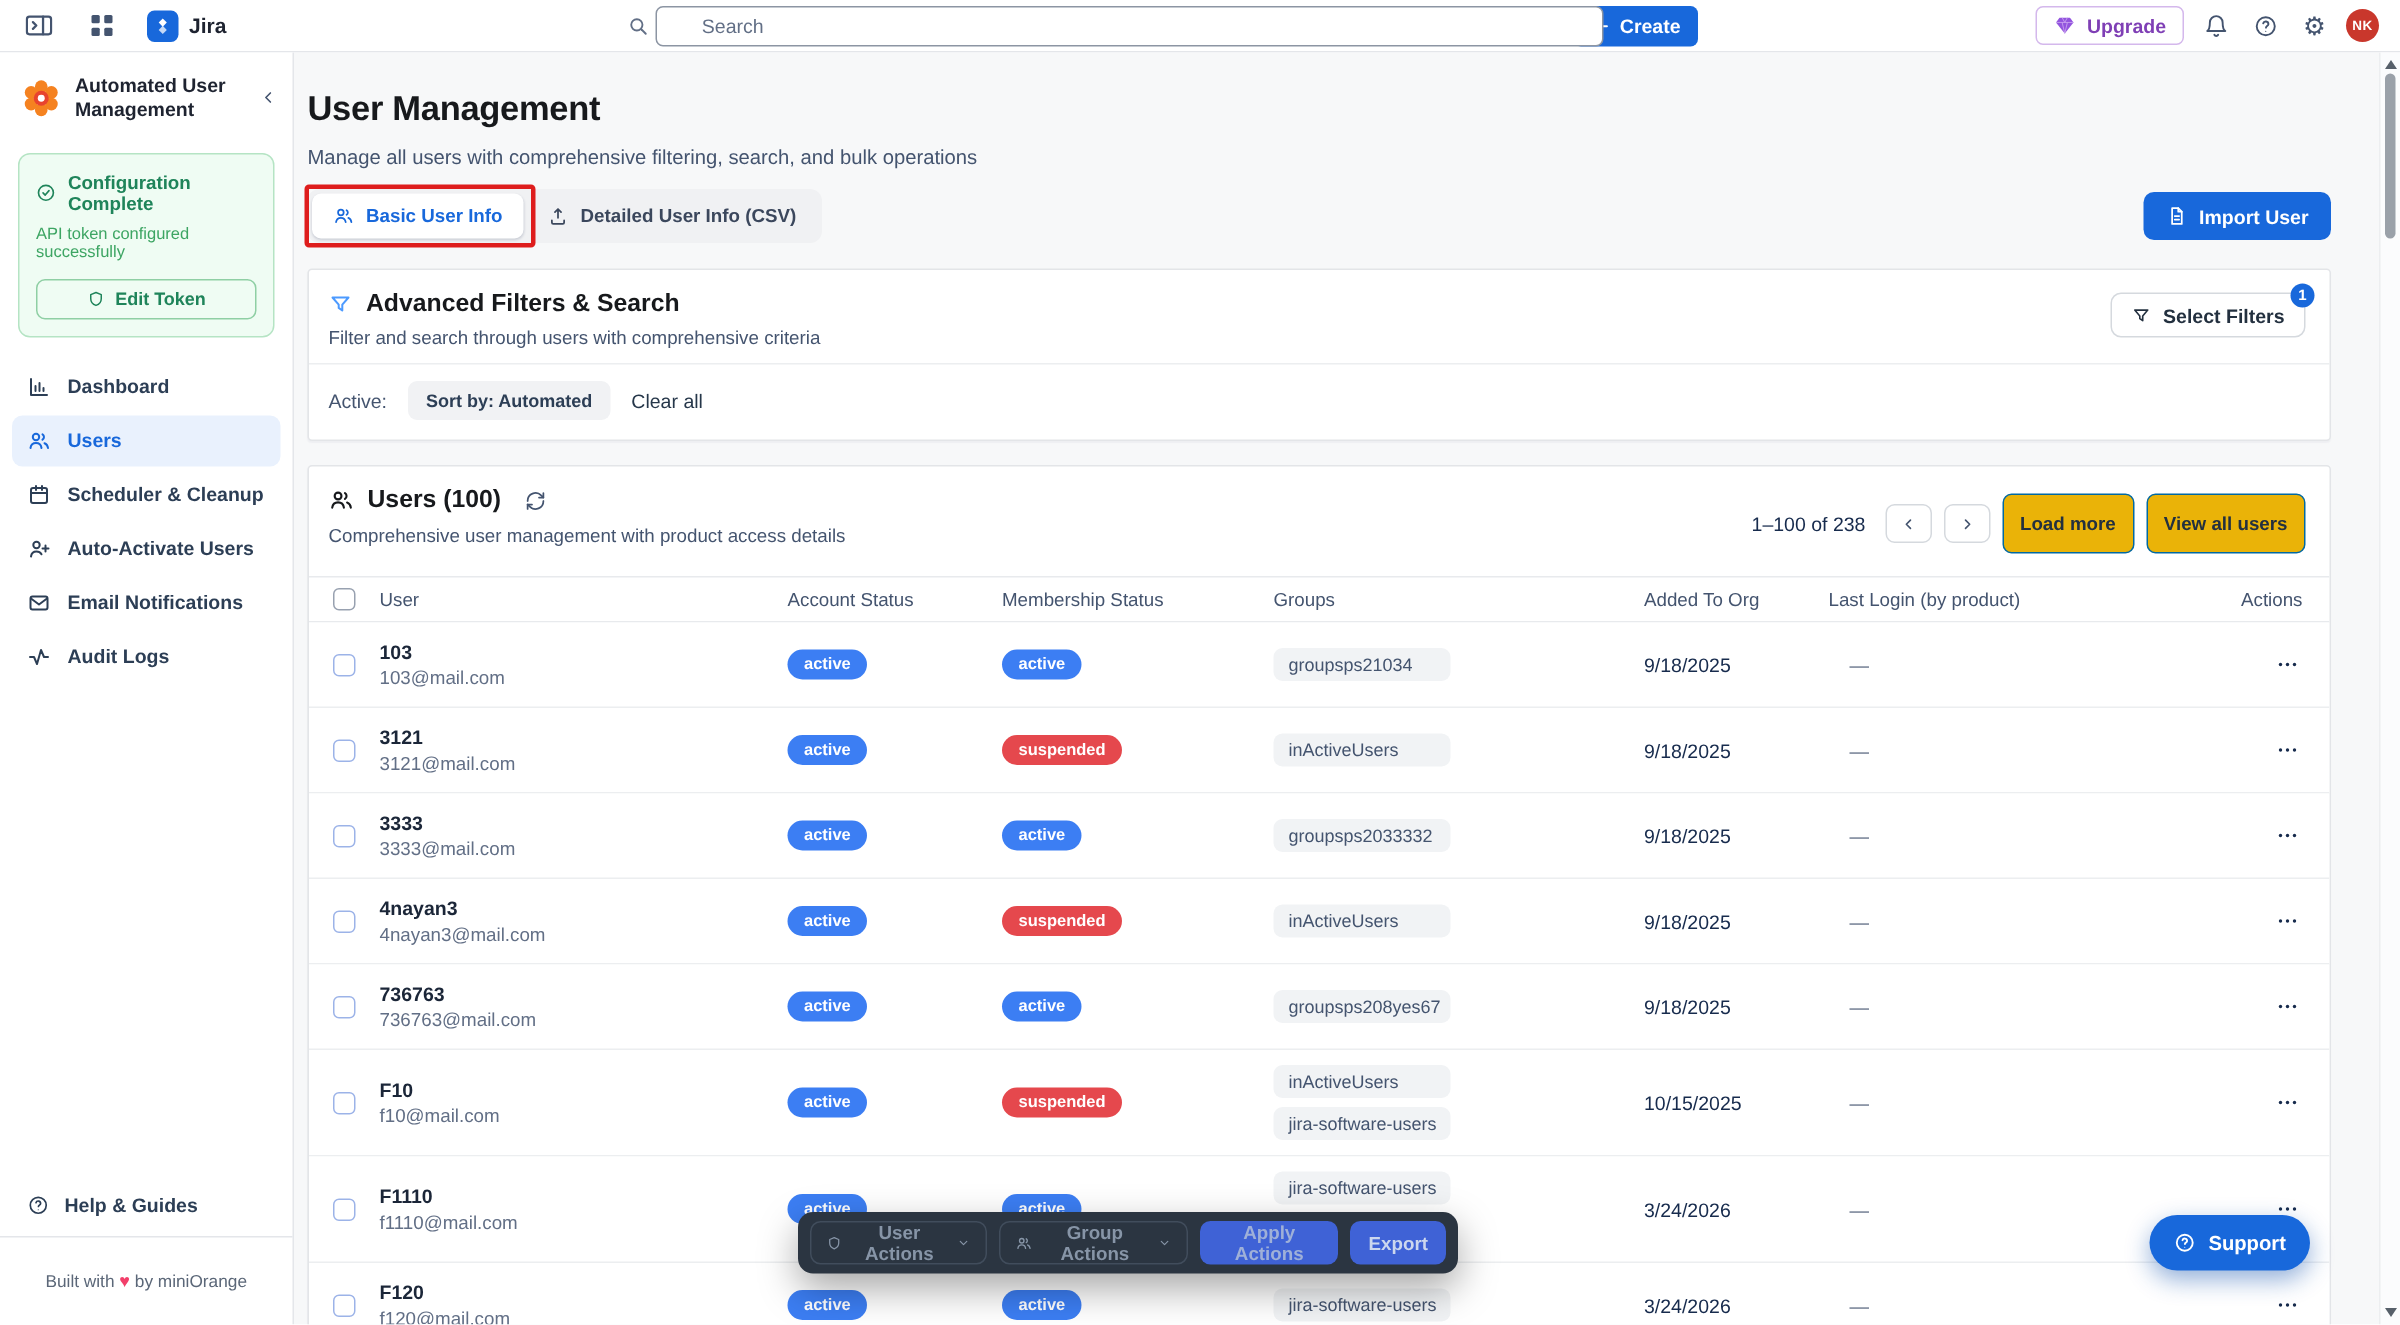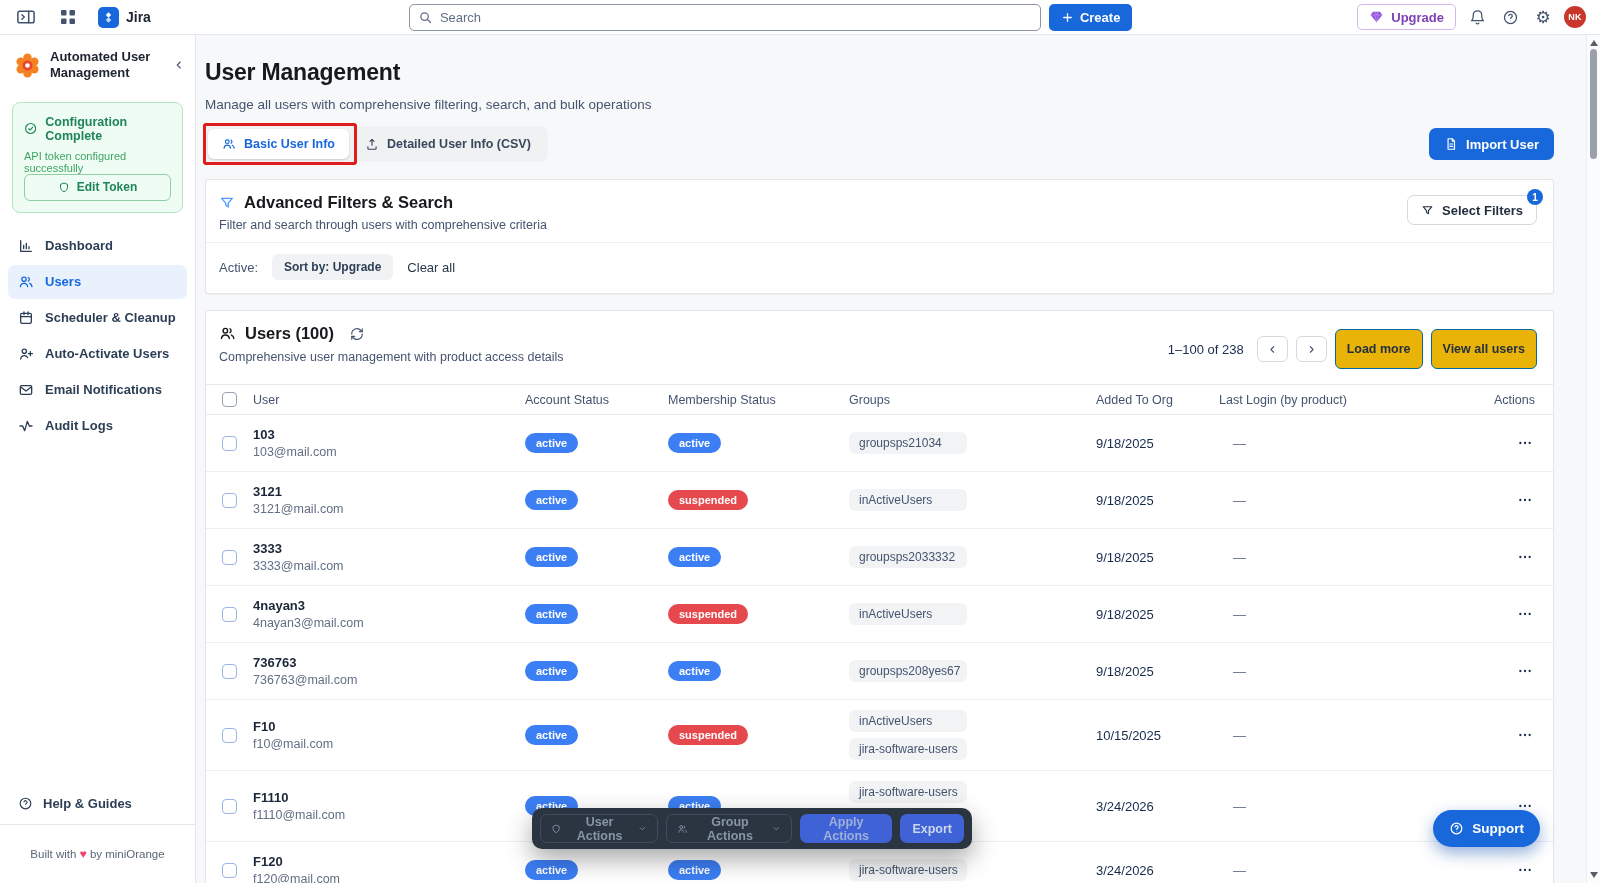--- a/index.html
+++ b/index.html
@@ -18,21 +18,21 @@
   .tb-left { display:flex; align-items:center; gap:18px; min-width:170px; }
   .icon-btn { display:flex; align-items:center; justify-content:center; width:24px; height:24px; color:#44546f; cursor:pointer; background:none; border:none; }
   .jira-brand { display:flex; align-items:center; gap:7px; cursor:pointer; }
   .jira-logo { width:21px; height:21px; border-radius:5px; background:var(--c-accent,#1868db); display:flex; align-items:center; justify-content:center; }
   .jira-name { font-size:14px; font-weight:700; color:#1e2330; }
   .tb-center { flex:1; display:flex; align-items:center; justify-content:center; gap:8px; }
   .search-wrap { position:relative; width:632px; }
   .search-wrap input {
     width:100%; height:27px; border:1px solid #8c95a3; border-radius:5px;
     padding:0 10px 0 30px; font-size:13px; color:#b91c1c; outline:none;
-    font-family:"Liberation Sans", sans-serif; background:#fff;
+    font-family:"Liberation Sans", sans-serif; background:#fff;margin-left:28px;
   }
   .search-wrap input::placeholder { color:#626f86; }
   .search-ico { position:absolute; left:9px; top:6px; color:#626f86; }
   .btn-create {
     height:27px; background:var(--c-accent,#1868db); color:#ffffff; border:none; border-radius:5px;
     font-size:13px; font-weight:700; display:flex; align-items:center; gap:6px; padding:0 12px; cursor:pointer;
     font-family:"Liberation Sans", sans-serif;
   }
   .tb-right { display:flex; align-items:center; gap:9px; margin-left:auto; }
   .btn-upgrade {
@@ -53,21 +53,21 @@
     display:flex; flex-direction:column;
   }
   .sb-header { display:flex; align-items:center; gap:9px; padding:14px 10px 12px 14px; }
   .sb-title { font-size:13px; font-weight:700; color:#1e2330; line-height:1.25; width:104px; }
   .sb-collapse { margin-left:auto; color:#44546f; cursor:pointer; }
 
   .config-card {
     margin:8px 12px 16px 12px; background:#effcf3; border:1px solid #b5e4c4; border-radius:8px; padding:12px 11px 11px;
   }
   .config-title { display:flex; align-items:center; gap:8px; color:var(--c-success,#1f845a); font-size:12.5px; font-weight:700; }
-  .config-sub { color:#3da563; font-size:11px; margin:7px 0 0 0; }
+  .config-sub { color:#3da563; font-size:11px; margin:7px 0 12px 0; }
   .btn-edit-token {
     width:100%; height:27px; background:transparent; border:1px solid #8fcfa4; border-radius:6px;
     color:var(--c-success,#1f845a); font-size:12px; font-weight:700; display:flex; align-items:center; justify-content:center; gap:7px; cursor:pointer;
     font-family:"Liberation Sans", sans-serif;
   }
 
   .sb-nav { padding:0 8px; display:flex; flex-direction:column; gap:2px; }
   .nav-item {
     height:34px; display:flex; align-items:center; gap:11px; padding:0 10px;
     border-radius:7px; font-size:13px; font-weight:700; color:#2c3e55; cursor:pointer;
@@ -445,21 +445,21 @@
         <button class="btn-select-filters">
           <svg width="13" height="13" viewBox="0 0 24 24" fill="none" stroke="currentColor" stroke-width="2" stroke-linejoin="round">
               <path d="M4 5h16l-6.2 7.2V18l-3.6-2.6v-3.2z"></path>
             </svg>
           <span>Select Filters</span>
           <span class="filter-badge">1</span>
         </button>
       </div>
       <div class="active-row">
         <span class="active-label">Active:</span>
-        <span class="sort-chip">Sort by: Upgrade</span>
+        <span class="sort-chip">Sort by: Automated</span>
         <span class="clear-all">Clear all</span>
       </div>
     </section>
 
     <section class="card users-card">
       <div class="users-head">
         <div>
           <div class="u-title-row">
             <svg width="17" height="17" viewBox="0 0 24 24" fill="none" stroke="currentColor" stroke-width="2" stroke-linecap="round" stroke-linejoin="round">
                 <circle cx="9" cy="8" r="3.2"></circle>

